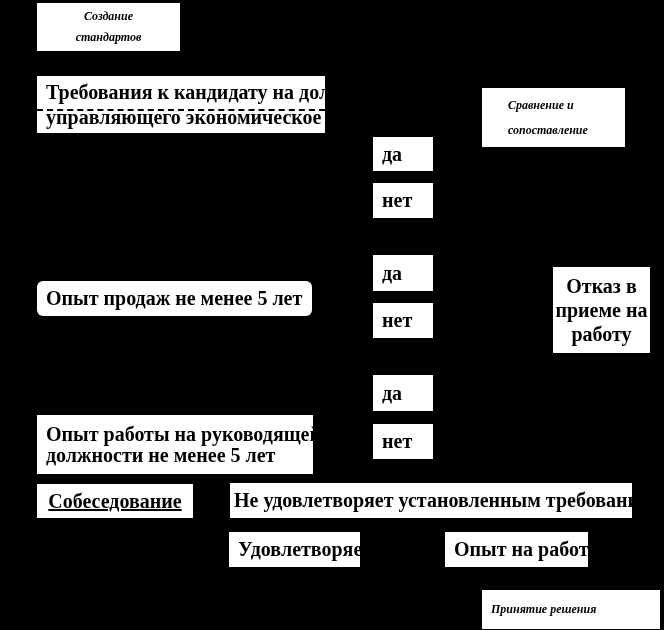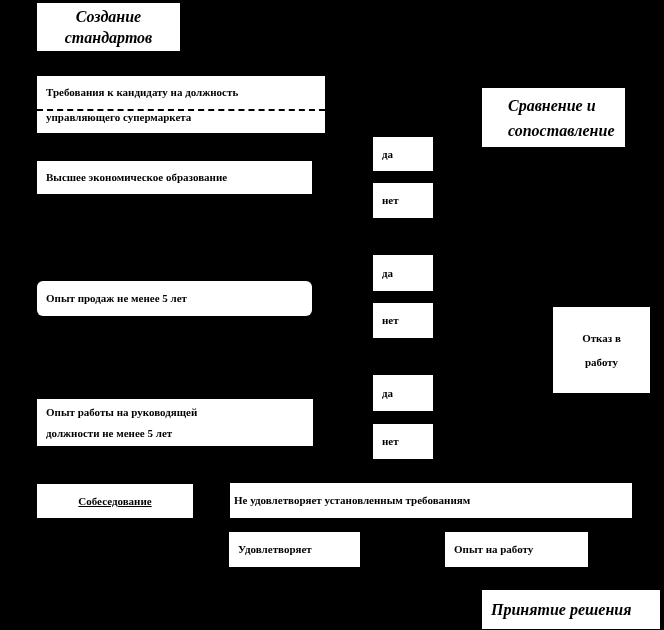--- a/index.html
+++ b/index.html
@@ -12,88 +12,86 @@
   .diagram {
     position: relative;
     width: 664px; height: 630px;
     background: #000000;
   }
   .box {
     position: absolute;
     background: #ffffff;
     color: #000000;
     font-weight: bold;
-    font-size: 11px;
+    font-size: 20px;
     display: flex;
     flex-direction: column;
     justify-content: center;
     box-sizing: border-box;
     line-height: 21px;
   }
   .box span { display: block; white-space: nowrap; }
   .left { padding-left: 9px; align-items: flex-start; text-align: left; }
   .center { align-items: center; text-align: center; }
-  .italic { font-style: italic; font-size: 16px; }
+  .italic { font-style: italic; font-size: 12px; }
   .two-line { line-height: 25px; }
-  .three-line { line-height: 24px; margin-top: 40px; }
+  .three-line { line-height: 24px; }
   .dashes {
     position: absolute;
     left: 0; right: 0;
     top: 33px;
     border-top: 2px dashed #000000;
     height: 0;
   }
 </style>
 </head>
 <body>
 
 <div class="diagram">
 
   <div class="box italic center" style="left:37px; top:3px; width:143px; height:48px;">
     <span>Создание</span>
     <span>стандартов</span>
   </div>
 
   <div class="box left two-line" style="left:37px; top:76px; width:288px; height:57px;">
     <span>Требования к кандидату на должность</span>
-    <span>управляющего супермаркета</span>
+    <span>управляющего экономическое</span>
     <div class="dashes"></div>
   </div>
 
   <div class="box italic left two-line" style="left:482px; top:88px; width:143px; height:59px;padding-left:26px;">
     <span>Сравнение и</span>
     <span>сопоставление</span>
   </div>
 
-  <div class="box left" style="left:37px; top:161px; width:275px; height:33px;">
-    <span>Высшее экономическое образование</span>
-  </div>
   <div class="box left" style="left:373px; top:137px; width:60px; height:34px;">
     <span>да</span>
   </div>
   <div class="box left" style="left:373px; top:183px; width:60px; height:35px;">
     <span>нет</span>
   </div>
 
   <div class="box left" style="left:37px; top:281px; width:275px; height:35px;border-radius:6px;">
     <span>Опыт продаж не менее 5 лет</span>
   </div>
   <div class="box left" style="left:373px; top:255px; width:60px; height:36px;">
     <span>да</span>
   </div>
   <div class="box left" style="left:373px; top:303px; width:60px; height:35px;">
     <span>нет</span>
   </div>
 
   <div class="box center three-line" style="left:553px; top:267px; width:97px; height:86px;">
     <span>Отказ в</span>
+    <span>приеме на</span>
     <span>работу</span>
   </div>
 
-  <div class="box left" style="left:37px; top:399px; width:276px; height:47px;">
+  <div class="box left" style="left:37px; top:415px; width:276px; height:59px;">
     <span>Опыт работы на руководящей</span>
     <span>должности не менее 5 лет</span>
   </div>
   <div class="box left" style="left:373px; top:375px; width:60px; height:36px;">
     <span>да</span>
   </div>
   <div class="box left" style="left:373px; top:424px; width:60px; height:35px;">
     <span>нет</span>
   </div>
 

